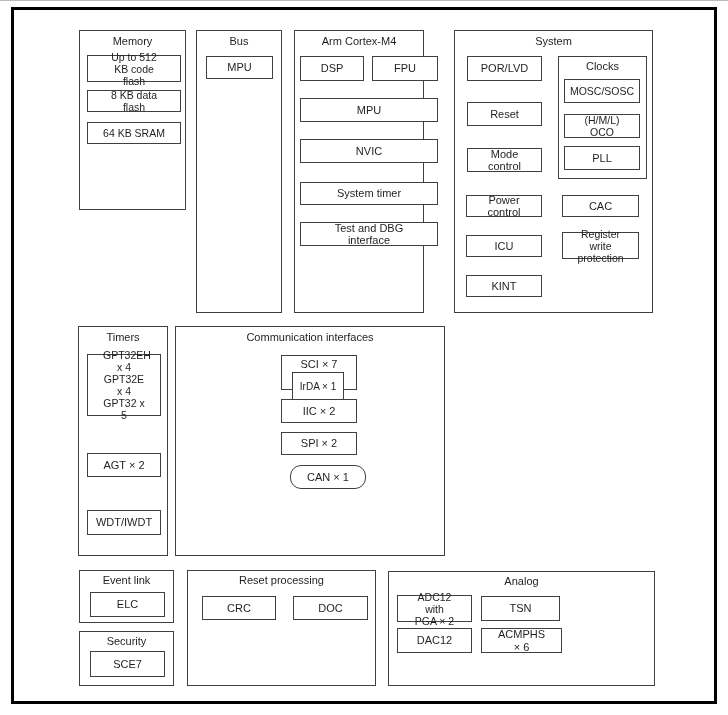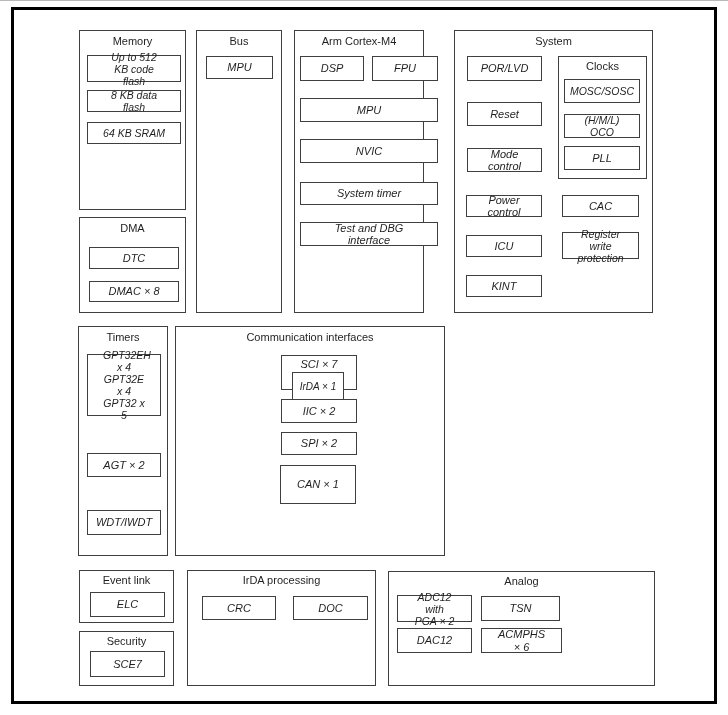--- a/index.html
+++ b/index.html
@@ -17,21 +17,21 @@
     position:absolute;border:1.4px solid #3f3f3f;box-sizing:border-box;
     background:#ffffff;
   }
   .sec-title{
     position:absolute;top:4px;left:0;right:0;text-align:center;
     font-size:11px;line-height:13px;white-space:nowrap;
   }
   .box{
     position:absolute;border:1.4px solid #3f3f3f;box-sizing:border-box;
     display:flex;align-items:center;justify-content:center;text-align:center;
-    font-size:11px;line-height:12.5px;background:#ffffff;padding:0 15px;font-style:italic;
+    font-size:11px;line-height:12.5px;background:#ffffff;padding:0 15px;
   }
   .box.sm{font-size:10.5px;line-height:12px;}
   .box.col{flex-direction:column;}
   .box.top-label{align-items:flex-start;}
   .gpt-line{width:100%;text-align:center;}
   .sci-label{position:absolute;top:2px;left:0;right:0;text-align:center;font-size:11px;}
   .irda{
     position:absolute;border:1.3px solid #3f3f3f;box-sizing:border-box;
     display:flex;align-items:center;justify-content:center;
     font-size:10px;background:#ffffff;
@@ -45,25 +45,20 @@
 
   <div class="frame">
 
     <div class="sec" style="left:65px;top:20px;width:107px;height:180px;">
       <div class="sec-title">Memory</div>
       <div class="box sm" style="left:7px;top:24px;width:94px;height:27px;">Up to 512 KB code flash</div>
       <div class="box sm" style="left:7px;top:59px;width:94px;height:22px;">8 KB data flash</div>
       <div class="box sm" style="left:7px;top:91px;width:94px;height:22px;">64 KB SRAM</div>
     </div>
 
-    <div class="sec" style="left:65px;top:207px;width:107px;height:96px;">
-      <div class="sec-title">DMA</div>
-      <div class="box" style="left:9px;top:29px;width:90px;height:22px;">DTC</div>
-      <div class="box" style="left:9px;top:63px;width:90px;height:21px;">DMAC × 8</div>
-    </div>
 
     <div class="sec" style="left:182px;top:20px;width:86px;height:283px;">
       <div class="sec-title">Bus</div>
       <div class="box" style="left:9px;top:25px;width:67px;height:23px;">MPU</div>
     </div>
 
     <div class="sec" style="left:280px;top:20px;width:130px;height:283px;">
       <div class="sec-title">Arm Cortex-M4</div>
       <div class="box" style="left:5px;top:25px;width:64px;height:25px;">DSP</div>
       <div class="box" style="left:77px;top:25px;width:66px;height:25px;">FPU</div>
@@ -105,35 +100,35 @@
     </div>
 
     <div class="sec" style="left:161px;top:316px;width:270px;height:230px;">
       <div class="sec-title">Communication interfaces</div>
       <div class="box top-label" style="left:105px;top:28px;width:76px;height:35px;">
         <div class="sci-label">SCI × 7</div>
         <div class="irda" style="left:10px;top:16px;width:52px;height:31px;">IrDA × 1</div>
       </div>
       <div class="box" style="left:105px;top:72px;width:76px;height:24px;">IIC × 2</div>
       <div class="box" style="left:105px;top:105px;width:76px;height:23px;">SPI × 2</div>
-      <div class="box" style="left:104px;top:138px;width:76px;height:39px;">CAN × 1</div>
+      <div class="box" style="left:114px;top:138px;width:76px;height:24px;border-radius:11px;">CAN × 1</div>
     </div>
 
     <div class="sec" style="left:65px;top:560px;width:95px;height:53px;">
       <div class="sec-title" style="top:3px;">Event link</div>
       <div class="box" style="left:10px;top:21px;width:75px;height:25px;">ELC</div>
     </div>
 
     <div class="sec" style="left:65px;top:621px;width:95px;height:55px;">
       <div class="sec-title" style="top:3px;">Security</div>
       <div class="box" style="left:10px;top:19px;width:75px;height:26px;">SCE7</div>
     </div>
 
     <div class="sec" style="left:173px;top:560px;width:189px;height:116px;">
-      <div class="sec-title" style="top:3px;">IrDA processing</div>
+      <div class="sec-title" style="top:3px;">Reset processing</div>
       <div class="box" style="left:14px;top:25px;width:74px;height:24px;">CRC</div>
       <div class="box" style="left:105px;top:25px;width:75px;height:24px;">DOC</div>
     </div>
 
     <div class="sec" style="left:374px;top:561px;width:267px;height:115px;">
       <div class="sec-title" style="top:3px;">Analog</div>
       <div class="box sm" style="left:8px;top:23px;width:75px;height:27px;">ADC12 with PGA × 2</div>
       <div class="box" style="left:92px;top:24px;width:79px;height:25px;">TSN</div>
       <div class="box" style="left:8px;top:56px;width:75px;height:25px;">DAC12</div>
       <div class="box" style="left:92px;top:56px;width:81px;height:25px;">ACMPHS × 6</div>

